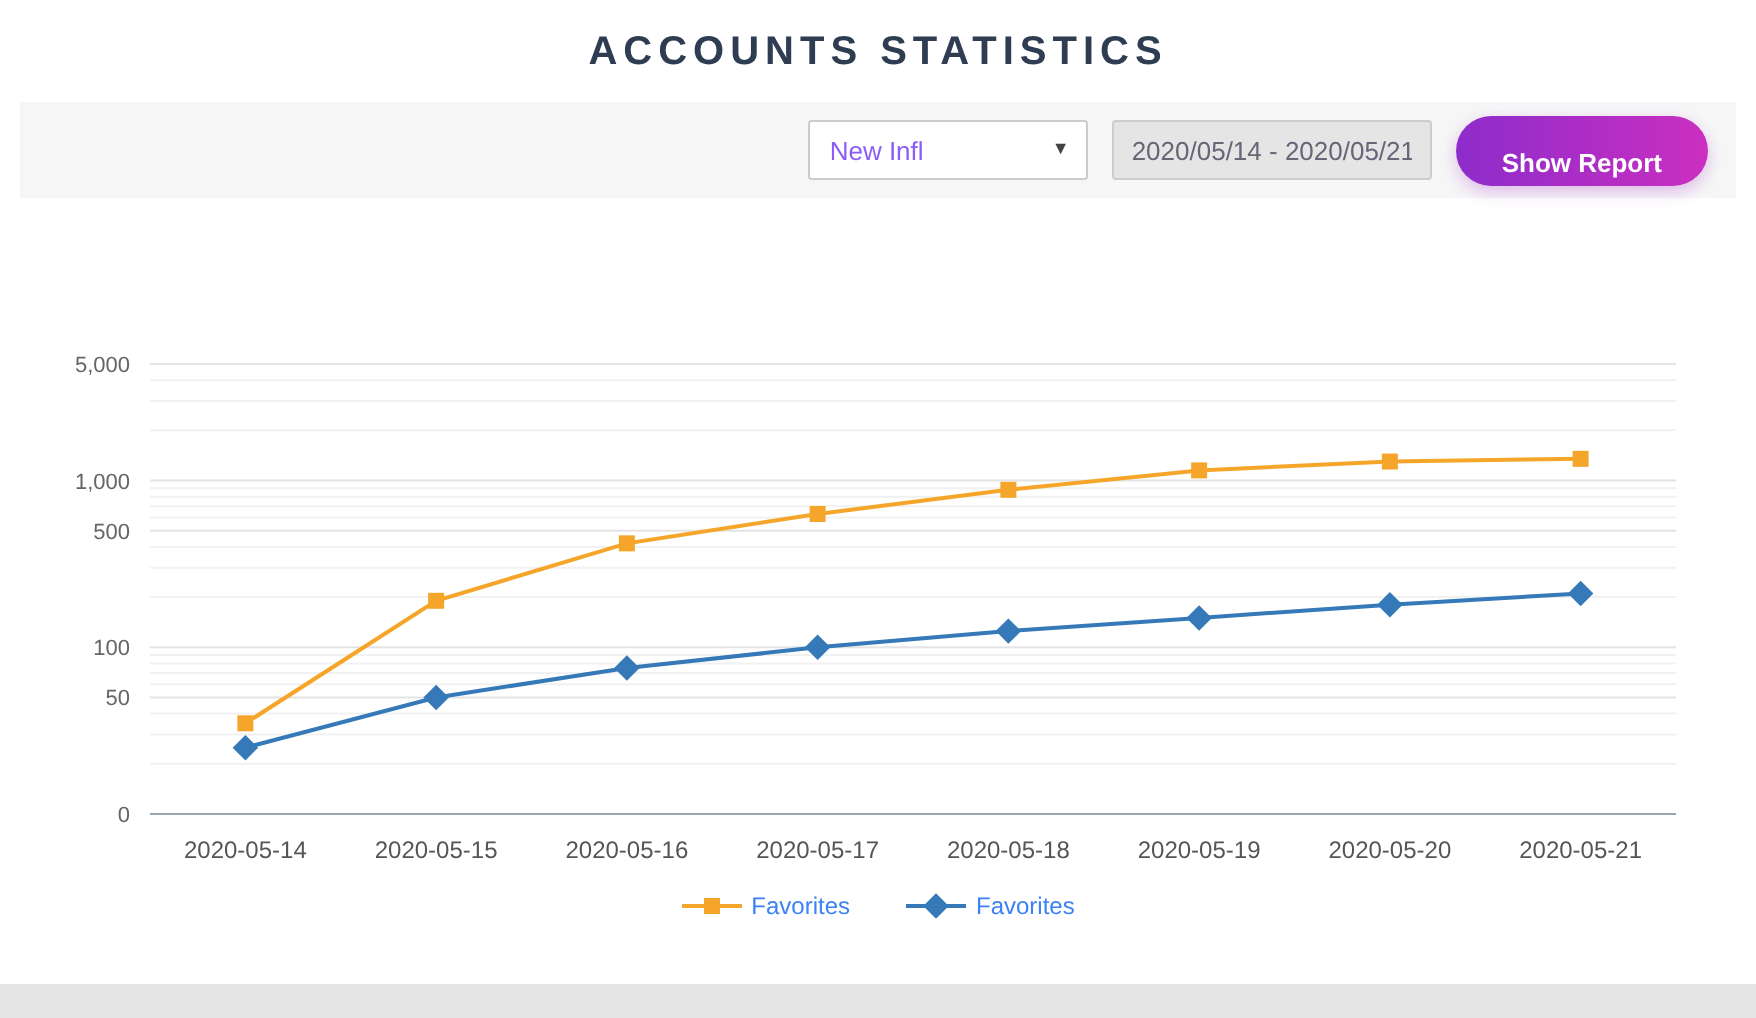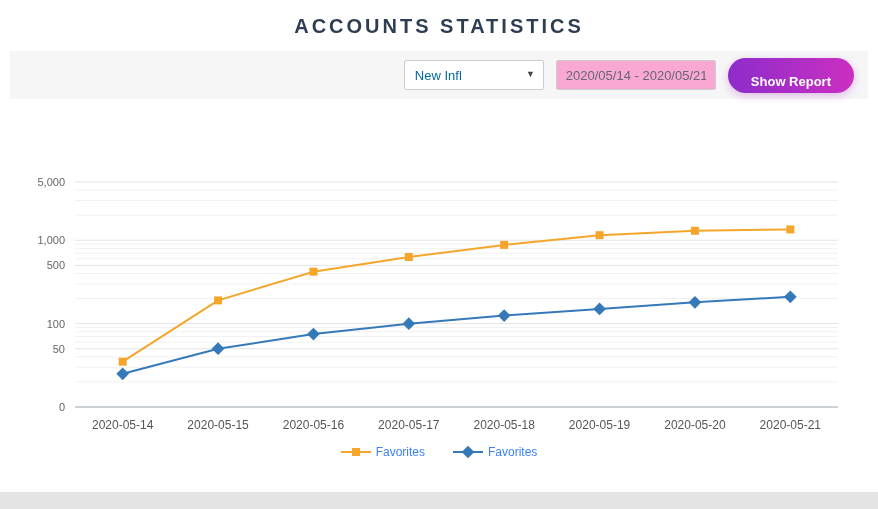--- a/index.html
+++ b/index.html
@@ -34,37 +34,37 @@
   }
   .select-wrap { position: relative; }
   .filter-select {
     -webkit-appearance: none;
     appearance: none;
     width: 140px;
     height: 30px;
     background: #ffffff;
     border: 1px solid #ccc;
     border-radius: 2px;
-    color: #0369a1;
+    color: #8b5cf6;
     font-size: 13px;
     font-family: "Liberation Sans", sans-serif;
     padding: 0 26px 0 10px;
   }
   .caret {
     position: absolute;
     right: 9px;
     top: 9px;
     font-size: 9px;
     color: #444;
     pointer-events: none;
   }
   .date-input {
     width: 160px;
     height: 30px;
-    background: #f9a8d4;
+    background: #e5e5e5;
     border: 1px solid #ccc;
     border-radius: 2px;
     color: #667;
     font-size: 13px;
     font-family: "Liberation Sans", sans-serif;
     padding: 0 9px;
   }
   .show-report {
     height: 35px;
     padding: 16px 23px;

